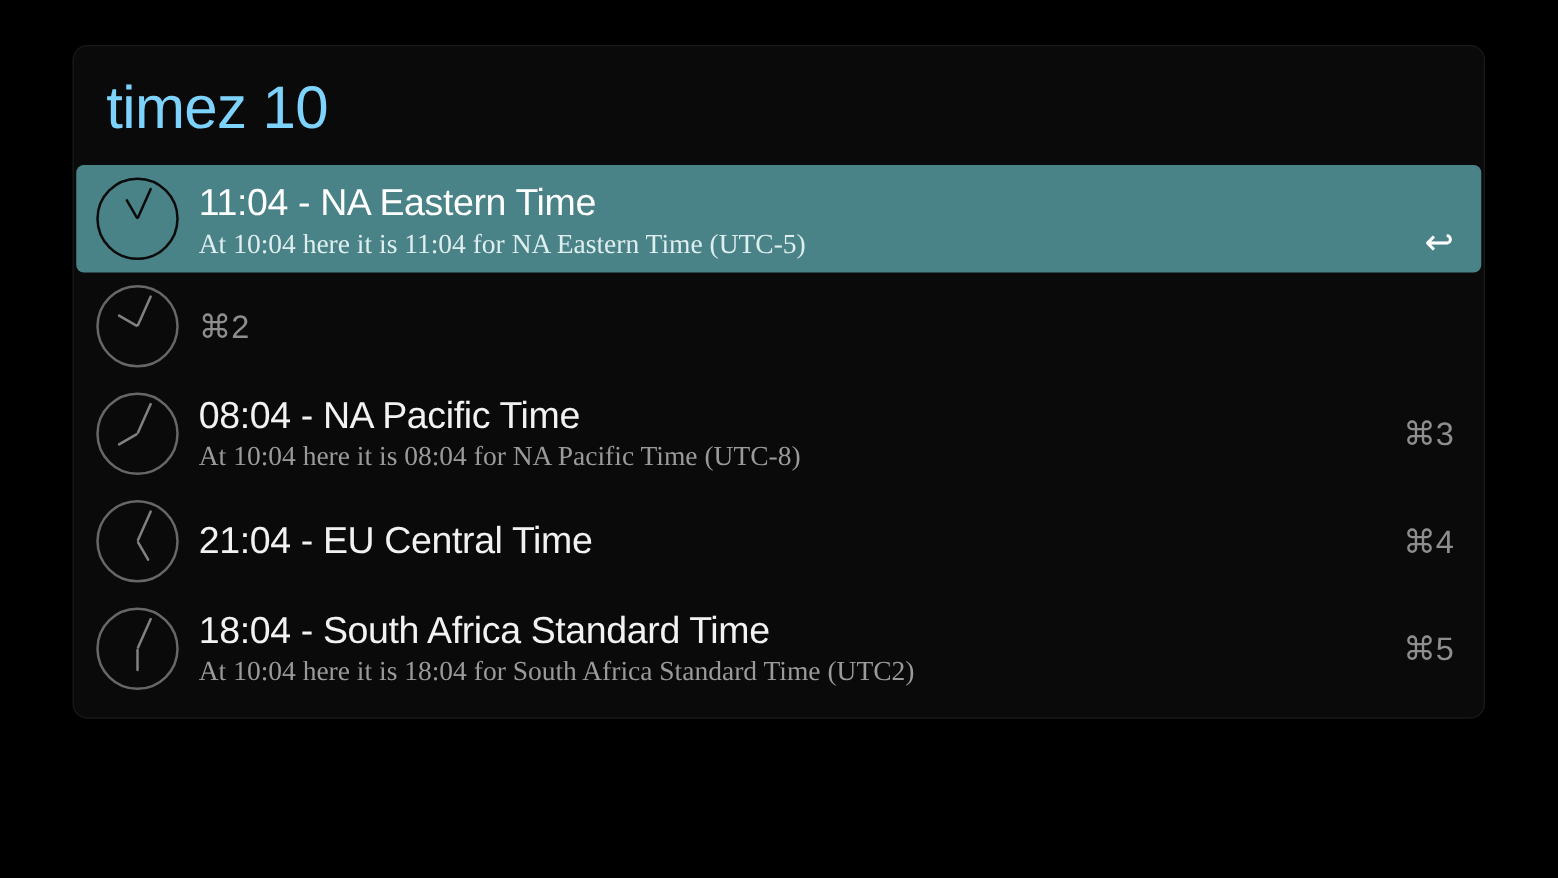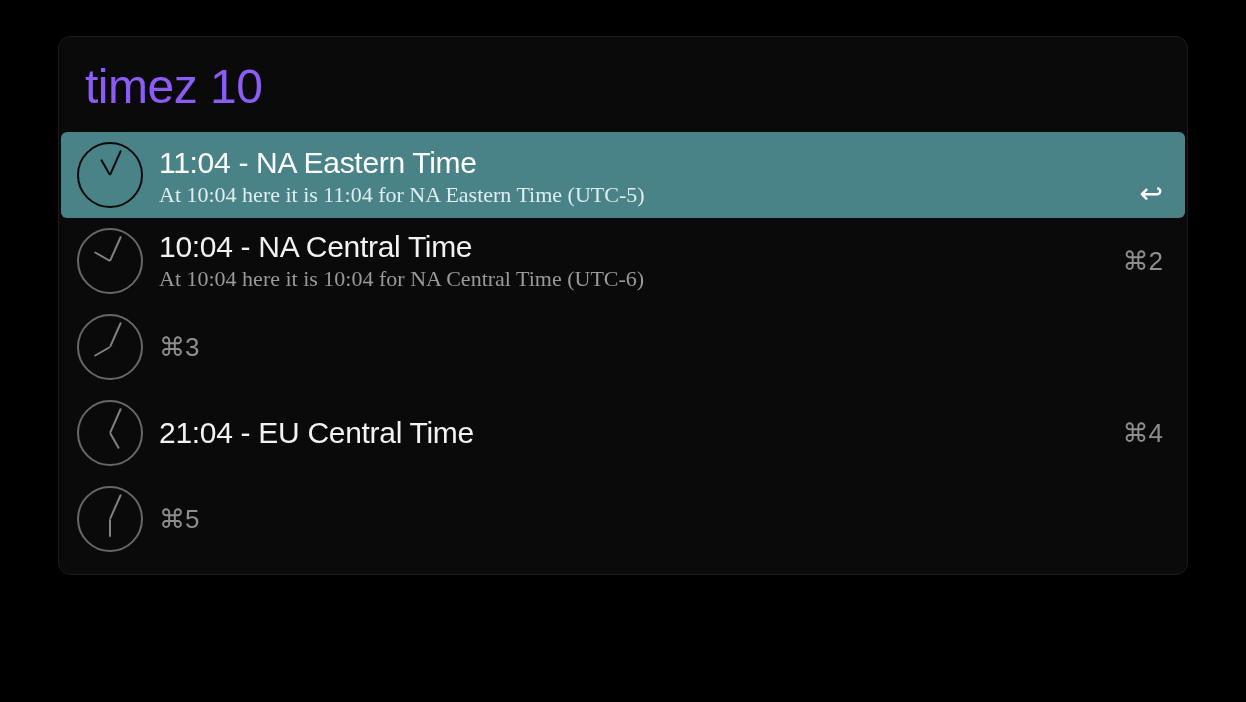--- a/index.html
+++ b/index.html
@@ -26,21 +26,21 @@
     }
     .search-row {
       display: flex;
       align-items: center;
       padding: 22px 26px 18px 26px;
     }
     .search-input {
       background: transparent;
       border: none;
       outline: none;
-      color: #8b5cf6;
+      color: #7dd3fc;
       font-size: 48px;
       font-weight: 400;
       width: 100%;
       caret-color: #fff;
       letter-spacing: -0.5px;
     }
     .results {
       display: flex;
       flex-direction: column;
     }
@@ -155,47 +155,51 @@
         <div class="shortcut">
           <span class="enter-icon">↩</span>
         </div>
       </div>
       <div class="result">
         <div class="clock">
           <div class="clock-face"></div>
           <div class="hand hour" style="transform: translate(-50%, 0px) rotate(480deg);"></div>
           <div class="hand minute" style="transform: translate(-50%, 0px) rotate(204deg);"></div>
         </div>
-        <div class="result-text">
-          <div class="result-title">10:04 - NA Central Time</div>
-          <div class="result-subtitle">At 10:04 here it is 10:04 for NA Central Time (UTC-6)</div>
-        </div>
         <div class="shortcut">⌘2</div>
       </div>
       <div class="result">
         <div class="clock">
           <div class="clock-face"></div>
           <div class="hand hour" style="transform: translate(-50%, 0px) rotate(420deg);"></div>
           <div class="hand minute" style="transform: translate(-50%, 0px) rotate(204deg);"></div>
         </div>
+        <div class="result-text">
+          <div class="result-title">08:04 - NA Pacific Time</div>
+          <div class="result-subtitle">At 10:04 here it is 08:04 for NA Pacific Time (UTC-8)</div>
+        </div>
         <div class="shortcut">⌘3</div>
       </div>
       <div class="result">
         <div class="clock">
           <div class="clock-face"></div>
           <div class="hand hour" style="transform: translate(-50%, 0px) rotate(330deg);"></div>
           <div class="hand minute" style="transform: translate(-50%, 0px) rotate(204deg);"></div>
         </div>
         <div class="result-text">
           <div class="result-title">21:04 - EU Central Time</div>
         </div>
         <div class="shortcut">⌘4</div>
       </div>
       <div class="result">
         <div class="clock">
           <div class="clock-face"></div>
           <div class="hand hour" style="transform: translate(-50%, 0px) rotate(360deg);"></div>
           <div class="hand minute" style="transform: translate(-50%, 0px) rotate(204deg);"></div>
+        </div>
+        <div class="result-text">
+          <div class="result-title">18:04 - South Africa Standard Time</div>
+          <div class="result-subtitle">At 10:04 here it is 18:04 for South Africa Standard Time (UTC2)</div>
         </div>
         <div class="shortcut">⌘5</div>
       </div>
     </div>
 </div>
 
 </body></html>

